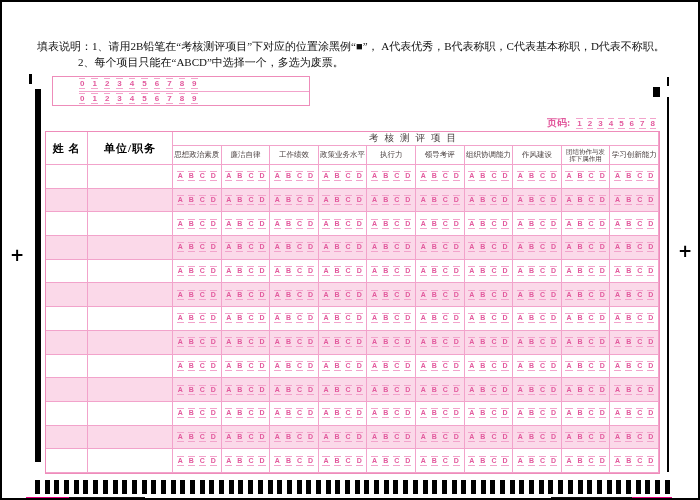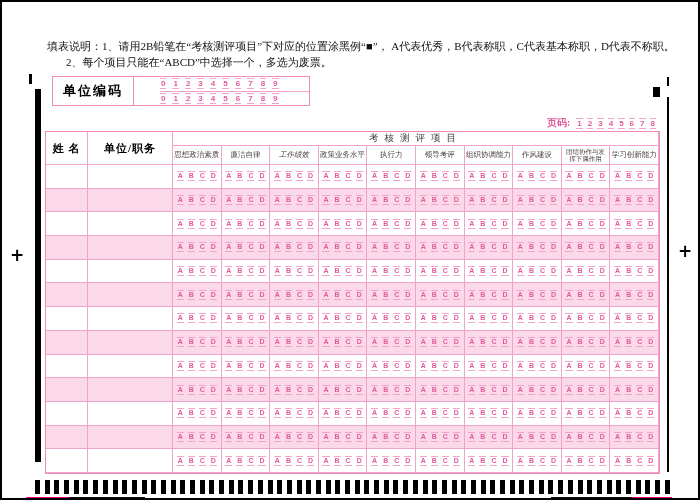--- a/index.html
+++ b/index.html
@@ -6,22 +6,22 @@
   .page{
     position:relative; width:700px; height:500px; background:#ffffff;
     border:2px solid #000; box-sizing:border-box; overflow:hidden;
     font-family:"Liberation Serif","DejaVu Serif",serif; color:#111;
   }
   
   .title{
     position:absolute; top:8px; left:0; width:100%; text-align:center;
     font-size:18px; font-weight:bold; letter-spacing:5px; color:#000;
   }
-  .instr1{position:absolute; left:45px; top:37px; font-size:11px; color:#111; white-space:nowrap;}
-  .instr2{position:absolute; left:64px; top:53px; font-size:11px; color:#111; white-space:nowrap;}
+  .instr1{position:absolute; left:35px; top:37px; font-size:11px; color:#111; white-space:nowrap;}
+  .instr2{position:absolute; left:76px; top:53px; font-size:11px; color:#111; white-space:nowrap;}
 
   
   .left-tick{position:absolute; left:27px; top:72px; width:3px; height:10px; background:#000;}
   .left-bar{position:absolute; left:33px; top:87px; width:6px; height:373px; background:#000;}
   .right-tick{position:absolute; left:665px; top:75px; width:2px; height:9px; background:#000;}
   .right-line{position:absolute; left:665px; top:95px; width:2px; height:375px; background:#000;}
   .blk-square{position:absolute; left:651px; top:85px; width:7px; height:10px; background:#000;}
   .plus{position:absolute; font-size:17px; font-weight:bold; color:#000; font-family:"DejaVu Sans",sans-serif;}
   .plus-left{left:8px; top:243px;}
   .plus-right{left:676px; top:239px;}
@@ -102,21 +102,20 @@
 
   <div class="left-tick"></div>
   <div class="left-bar"></div>
   <div class="right-tick"></div>
   <div class="right-line"></div>
   <div class="blk-square"></div>
   <div class="plus plus-left">+</div>
   <div class="plus plus-right">+</div>
 
   <div class="ucode">
-    <div class="ucode-label">单位编码</div>
     <div class="ucode-digits" id="ucode-digits">
         <div class="ucode-row divider">
           <span class="bub digit">0</span>
           <span class="bub digit">1</span>
           <span class="bub digit">2</span>
           <span class="bub digit">3</span>
           <span class="bub digit">4</span>
           <span class="bub digit">5</span>
           <span class="bub digit">6</span>
           <span class="bub digit">7</span>
@@ -141,21 +140,21 @@
 
 
   <div class="pageblk"><span class="page-label">页码:</span><span id="page-digits"><span class="bub digit">1</span><span class="bub digit">2</span><span class="bub digit">3</span><span class="bub digit">4</span><span class="bub digit">5</span><span class="bub digit">6</span><span class="bub digit">7</span><span class="bub digit">8</span></span></div>
 
   <div id="eval-table">
       <div class="tcell hcell" style="grid-area: 1 / 1 / 3;">姓 名</div>
       <div class="tcell gcell" style="grid-area: 1 / 3 / auto / 13;">考核测评项目</div>
       <div class="tcell hcell" style="grid-area: 1 / 2 / 3;">单位/职务</div>
       <div class="tcell colh" style="grid-area: 2 / 3;">思想政治素质</div>
       <div class="tcell colh" style="grid-area: 2 / 4;">廉洁自律</div>
-      <div class="tcell colh" style="grid-area: 2 / 5; font-style: italic;">工作绩效</div>
+      <div class="tcell colh" style="grid-area: 2 / 5;">工作绩效</div>
       <div class="tcell colh" style="grid-area: 2 / 6;">政策业务水平</div>
       <div class="tcell colh" style="grid-area: 2 / 7;">执行力</div>
       <div class="tcell colh" style="grid-area: 2 / 8;">领导考评</div>
       <div class="tcell colh" style="grid-area: 2 / 9;">组织协调能力</div>
       <div class="tcell colh" style="grid-area: 2 / 10;">作风建设</div>
       <div class="tcell colh twoline" style="grid-area: 2 / 11;">团结协作与发挥下属作用</div>
       <div class="tcell colh" style="grid-area: 2 / 12;">学习创新能力</div>
       <div class="tcell" style="grid-area: 3 / 1;"></div>
       <div class="tcell" style="grid-area: 3 / 2;"></div>
       <div class="tcell opts" style="grid-area: 3 / 3;">

